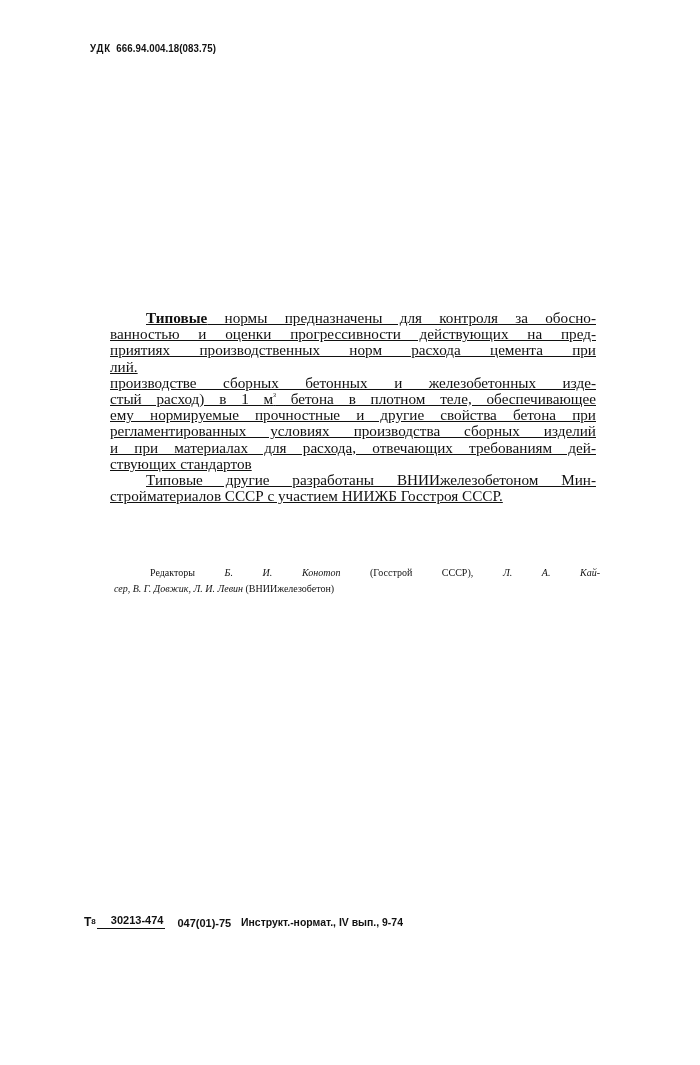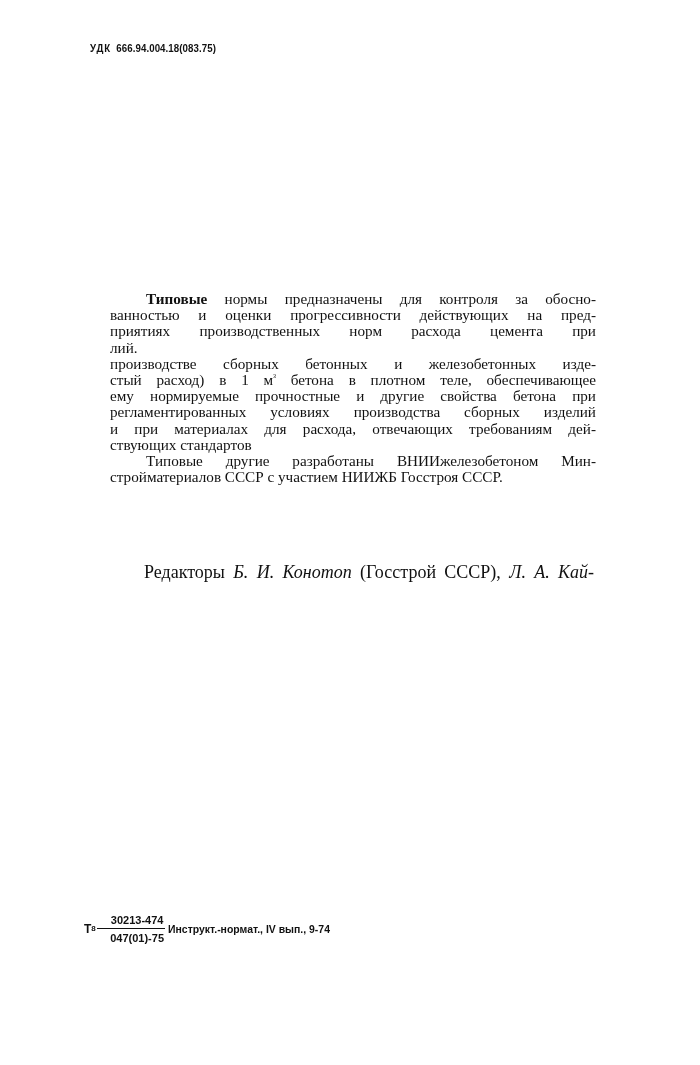--- a/index.html
+++ b/index.html
@@ -1,34 +1,34 @@
 <!DOCTYPE html>
 <html><head>
   <meta charset="utf-8">
   <style>
     html, body { margin: 0; padding: 0; background: #ffffff; }
     body { width: 700px; height: 1065px; position: relative; overflow: hidden; color: #111111;
            font-family: "Liberation Serif", "DejaVu Serif", serif; }
     .udc { position: absolute; left: 90px; top: 42px; font-family: "Liberation Sans", "DejaVu Sans", sans-serif;
            font-weight: bold; font-size: 11px; letter-spacing: 0.1px; transform: scaleX(0.88); transform-origin: left top; }
     .udc .lbl { letter-spacing: 1px; margin-right: 6px; }
-    .body-block { position: absolute; left: 110px; top: 291px; width: 486px; font-size: 15.2px; line-height: 16.2px; }
+    .body-block { position: absolute; left: 110px; top: 310px; width: 486px; font-size: 15.2px; line-height: 16.2px; text-decoration: underline; }
     .line { display: block; white-space: nowrap; text-align: justify; text-align-last: justify; height: 16.2px; }
     .line.last { text-align-last: left; }
     .indent { padding-left: 36px; }
     .bold { font-weight: bold; }
     sup { font-size: 9px; line-height: 0; vertical-align: 5px; }
-    .editors { position: absolute; left: 108px; top: 564px; width: 486px; font-size: 18px; line-height: 17px; }
+    .editors { position: absolute; left: 114px; top: 564px; width: 486px; font-size: 10px; line-height: 17px; }
     .editors i { font-style: italic; }
     .footer { position: absolute; left: 84px; top: 902px; width: 530px; height: 40px; }
     .imprint { position: absolute; left: 0; top: 12px; display: flex; align-items: center;
                font-family: "Liberation Sans", "DejaVu Sans", sans-serif; font-weight: bold; font-size: 11px; }
     .imprint .prefix { font-size: 12px; margin-right: 1px; }
     .imprint .prefix small { font-size: 8px; vertical-align: 2px; }
-    .fraction { display: inline-flex; flex-direction: column; align-items: center; margin-right: 3px; }
+    .fraction { display: inline-flex; flex-direction: row; align-items: center; margin-right: 10px; }
     .fraction .num { border-bottom: 1px solid #111; padding: 0 2px 2px 14px; }
     .fraction .den { padding-top: 3px; padding-left: 12px; }
     .imprint .desc { transform: scaleX(0.95); transform-origin: left center; }
     .copyright { position: absolute; right: 0; top: 8px; font-family: "Liberation Sans", "DejaVu Sans", sans-serif;
                  font-weight: bold; font-size: 15px; }
     .copyright .sym { font-size: 19px; font-weight: normal; vertical-align: -2px; margin-right: 6px; }
   </style>
 </head>
 <body>
 
@@ -52,20 +52,21 @@
     <span class="line last">ствующих стандартов</span>
   </div>
   <div>
     <span class="line indent">Типовые другие разработаны ВНИИжелезобетоном Мин-</span>
     <span class="line last">стройматериалов СССР с участием НИИЖБ Госстроя СССР.</span>
   </div>
 </div>
 
 <div class="editors">
   <span class="line indent"><span>Редакторы </span><i>Б. И. Конотоп</i><span> (Госстрой СССР), </span><i>Л. А. Кай-</i></span>
+  <span class="line last"><i>сер, В. Г. Довжик, Л. И. Левин</i><span> (ВНИИжелезобетон)</span></span>
 </div>
 
 <div class="footer">
   <div class="imprint">
     <span class="prefix"><span>Т</span><small>8</small></span>
     <span class="fraction">
       <span class="num">30213-474</span>
       <span class="den">047(01)-75</span>
     </span>
     <span class="desc">Инструкт.-нормат., IV вып., 9-74</span>

